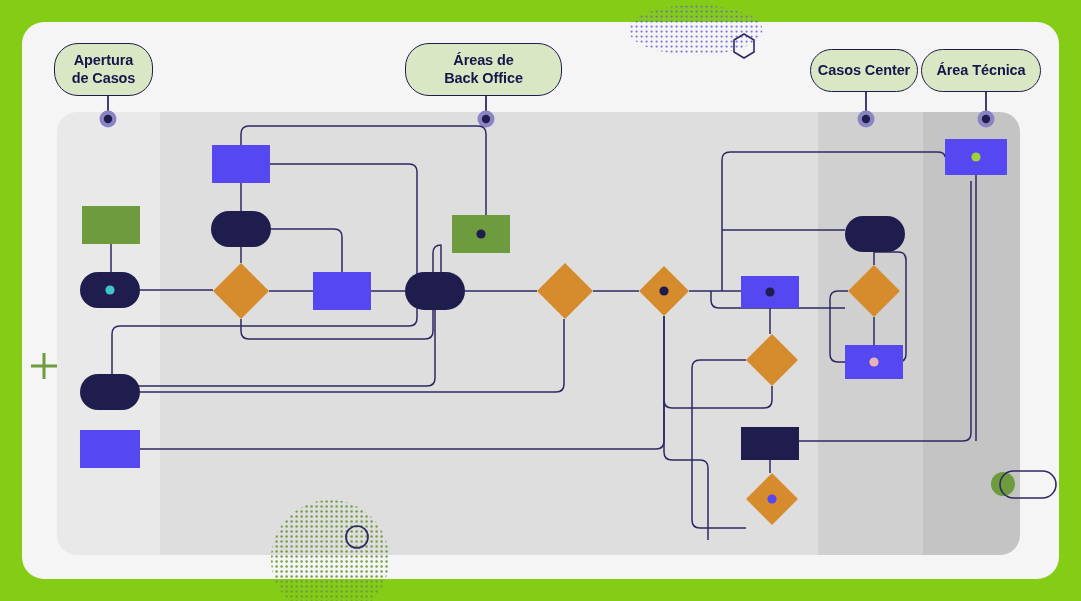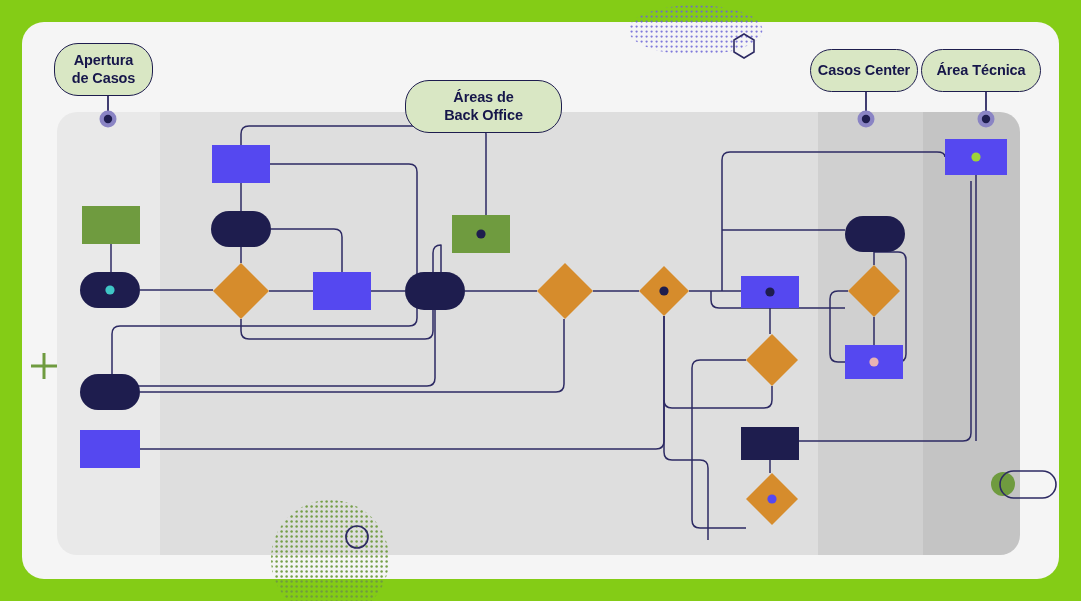--- a/index.html
+++ b/index.html
@@ -208,21 +208,21 @@
 
       <circle cx="1003" cy="484" r="12" fill="#6f9b3f"></circle>
       <rect x="1000" y="471" width="56" height="27" rx="13.5" ry="13.5" fill="none" stroke="#2d2a63" stroke-width="1.6"></rect>
     </g>
   </svg>
 
   <div class="lane-label" style="left:54px; top:43px; width:99px; height:53px;">
     <span>Apertura
 de Casos</span>
   </div>
-  <div class="lane-label" style="left:405px; top:43px; width:157px; height:53px;margin-top:37px;">
+  <div class="lane-label" style="left:405px; top:43px; width:157px; height:53px;">
     <span>Áreas de
 Back Office</span>
   </div>
   <div class="lane-label" style="left:810px; top:49px; width:108px; height:43px;">
     <span>Casos Center</span>
   </div>
   <div class="lane-label" style="left:921px; top:49px; width:120px; height:43px;">
     <span>Área Técnica</span>
   </div>
 </div>

